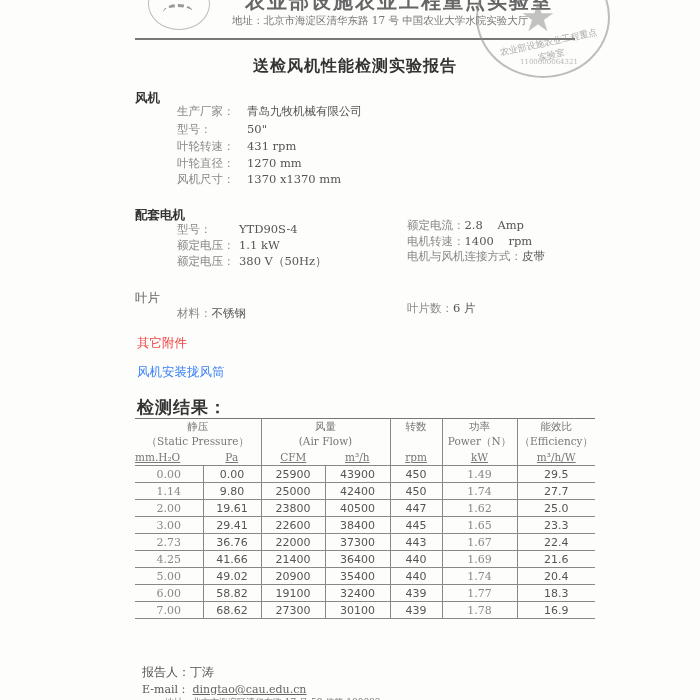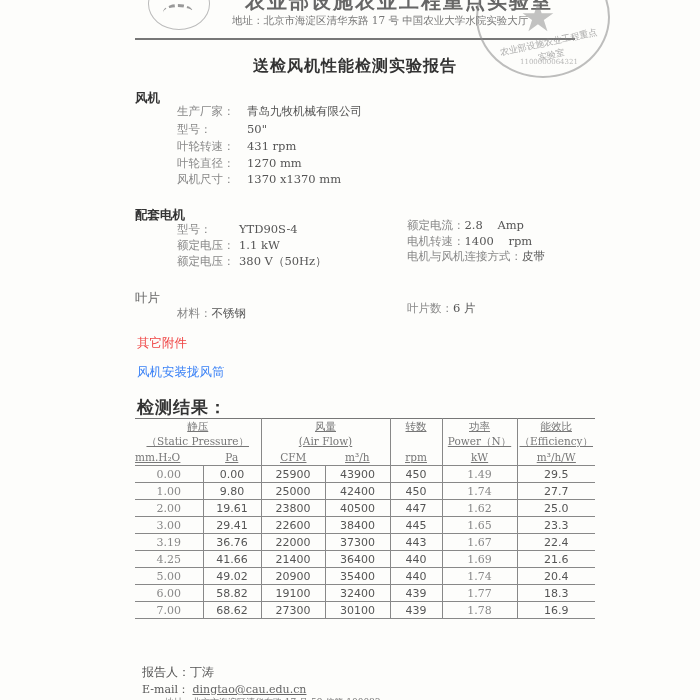--- a/index.html
+++ b/index.html
@@ -36,21 +36,21 @@
   .lbl { display: inline-block; color: #888; margin-left: 42px; }
   .val { color: #555; }
 
   .results-h { left: 137px; top: 396px; font-size: 17px; font-weight: bold; color: #333; font-family: "DejaVu Sans", sans-serif; letter-spacing: 1px; }
 
   table.res {
     position: absolute; left: 135px; top: 418px; width: 460px;
     border-collapse: collapse; font-size: 11px; color: #555;
   }
   table.res td, table.res th { border-bottom: 1px solid #888; text-align: center; padding: 0; height: 16px; font-weight: normal; }
-  table.res th { color: #777; font-size: 10.5px; line-height: 15px; text-decoration: underline; }
+  table.res th { color: #777; font-size: 10.5px; line-height: 15px; }
   table.res .vb { border-right: 1px solid #888; }
   table.res .top { border-top: 1.5px solid #777; }
   table.res td.num { font-family: "DejaVu Sans", "Liberation Sans", sans-serif; font-size: 11px; color: #555; }
   table.res td.col1 { font-family: "DejaVu Serif", serif; color: #888; }
   .u { text-decoration: underline; }
 
   .reporter { left: 142px; top: 664px; font-size: 12px; color: #555; }
   .email { left: 142px; top: 682px; font-size: 11px; color: #555; }
   .email .link { text-decoration: underline; color: #666; }
   .addr-foot { left: 165px; top: 696px; font-size: 9px; color: #777; white-space: nowrap; }
@@ -166,21 +166,21 @@
     <tr>
       <td class="col1 vb">0.00</td>
         <td class="num vb">0.00</td>
         <td class="num vb">25900</td>
         <td class="num vb">43900</td>
         <td class="num vb">450</td>
         <td class="col1 vb">1.49</td>
         <td class="num">29.5</td>
     </tr>
     <tr>
-      <td class="col1 vb">1.00</td>
+      <td class="col1 vb">1.14</td>
         <td class="num vb">9.80</td>
         <td class="num vb">25000</td>
         <td class="num vb">42400</td>
         <td class="num vb">450</td>
         <td class="col1 vb">1.74</td>
         <td class="num">27.7</td>
     </tr>
     <tr>
       <td class="col1 vb">2.00</td>
         <td class="num vb">19.61</td>
@@ -193,21 +193,21 @@
     <tr>
       <td class="col1 vb">3.00</td>
         <td class="num vb">29.41</td>
         <td class="num vb">22600</td>
         <td class="num vb">38400</td>
         <td class="num vb">445</td>
         <td class="col1 vb">1.65</td>
         <td class="num">23.3</td>
     </tr>
     <tr>
-      <td class="col1 vb">3.19</td>
+      <td class="col1 vb">2.73</td>
         <td class="num vb">36.76</td>
         <td class="num vb">22000</td>
         <td class="num vb">37300</td>
         <td class="num vb">443</td>
         <td class="col1 vb">1.67</td>
         <td class="num">22.4</td>
     </tr>
     <tr>
       <td class="col1 vb">4.25</td>
         <td class="num vb">41.66</td>

